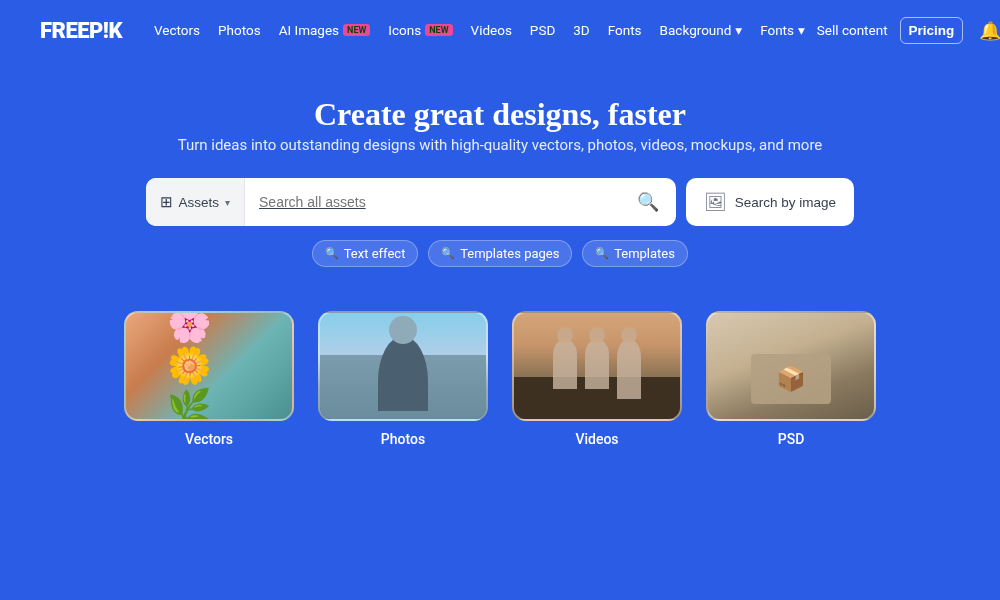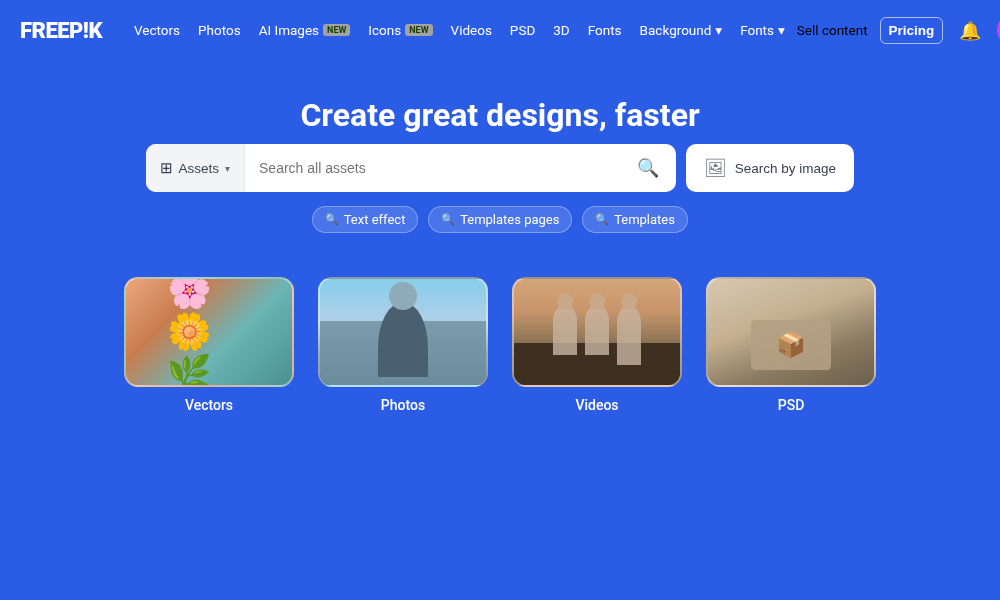--- a/index.html
+++ b/index.html
@@ -9,21 +9,21 @@
       overflow: hidden;
       font-family: -apple-system, BlinkMacSystemFont, 'Segoe UI', Roboto, sans-serif;
       background-color: #2b5ce6;
       color: #fff;
     }
 
     
     .navbar {
       display: flex;
       align-items: center;
-      padding: 0 20px;
+      padding: 0 40px;
       height: 60px;
       background-color: #2b5ce6;
       gap: 4px;
     }
     .logo {
       font-size: 22px;
       font-weight: 900;
       color: #fff;
       letter-spacing: -0.5px;
       margin-right: 20px;
@@ -41,35 +41,35 @@
       font-size: 13.5px;
       padding: 6px 8px;
       border-radius: 6px;
       white-space: nowrap;
       display: flex;
       align-items: center;
       gap: 4px;
       cursor: pointer;
     }
     .badge-new {
-      background: #a3a3a3;
+      background: #ec4899;
       color: #1a3c00;
       font-size: 9px;
       font-weight: 700;
       padding: 1px 4px;
       border-radius: 3px;
       text-transform: uppercase;
     }
     .nav-right {
       display: flex;
       align-items: center;
       gap: 12px;
     }
     .sell-content {
-      color: #000000;
+      color: #ffffff;
       font-size: 13.5px;
       cursor: pointer;
       white-space: nowrap;
     }
     .pricing-btn {
       color: #fff;
       font-size: 13.5px;
       font-weight: 600;
       background: transparent;
       border: none;
@@ -114,21 +114,22 @@
       flex-direction: column;
       align-items: center;
       padding-top: 36px;
       padding-bottom: 20px;
     }
     .hero-title {
       font-size: 32px;
       font-weight: 700;
       color: #fff;
       text-align: center;
-      margin-bottom: 10px;
+      margin-bottom: 3px;
+      font-family: Liberation Serif, serif;
     }
     .hero-subtitle {
       font-size: 15px;
       color: rgba(255,255,255,0.88);
       text-align: center;
       margin-bottom: 24px;
     }
 
     
     .search-container {
@@ -164,20 +165,21 @@
       font-size: 15px;
     }
     .search-input {
       flex: 1;
       border: none;
       outline: none;
       padding: 0 14px;
       font-size: 14px;
       color: #374151;
       background: transparent;
+      text-decoration: underline;
     }
     .search-btn {
       background: transparent;
       border: none;
       cursor: pointer;
       padding: 0 16px;
       color: #6b7280;
       font-size: 18px;
       display: flex;
       align-items: center;
@@ -407,20 +409,21 @@
     <div class="bell-icon">🔔</div>
     <div class="avatar-wrapper">
       <div class="avatar">i</div>
 
     </div>
   </div>
 </nav>
 
 <section class="hero">
   <h1 class="hero-title">Create great designs, faster</h1>
+  <p class="hero-subtitle">Turn ideas into outstanding designs with high-quality vectors, photos, videos, mockups, and more</p>
 
   <div class="search-container">
     <div class="search-box">
       <button class="search-type-btn">
         <span class="search-type-icon">⊞</span>
         <span>Assets</span>
         <span style="font-size:10px; color:#6b7280;">▾</span>
       </button>
       <input class="search-input" type="text" placeholder="Search all assets" style="">
       <button class="search-btn">

